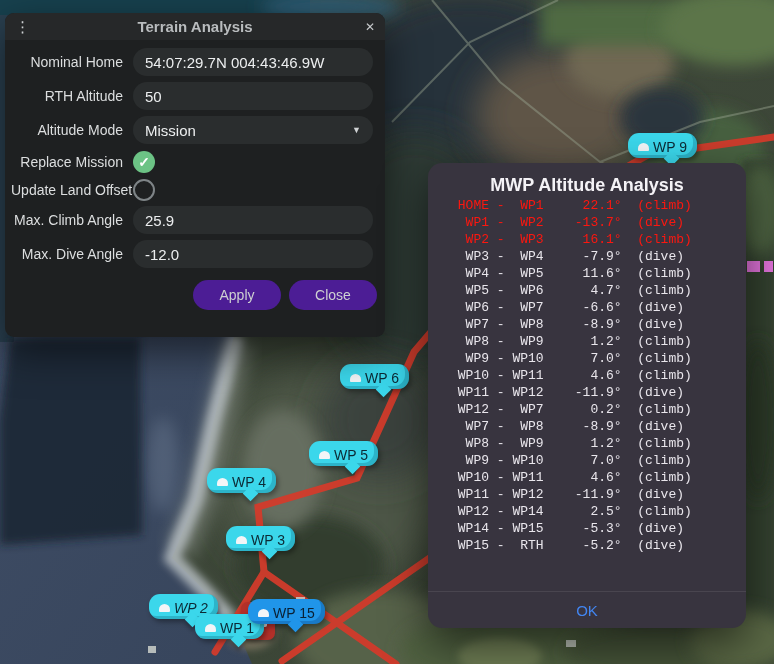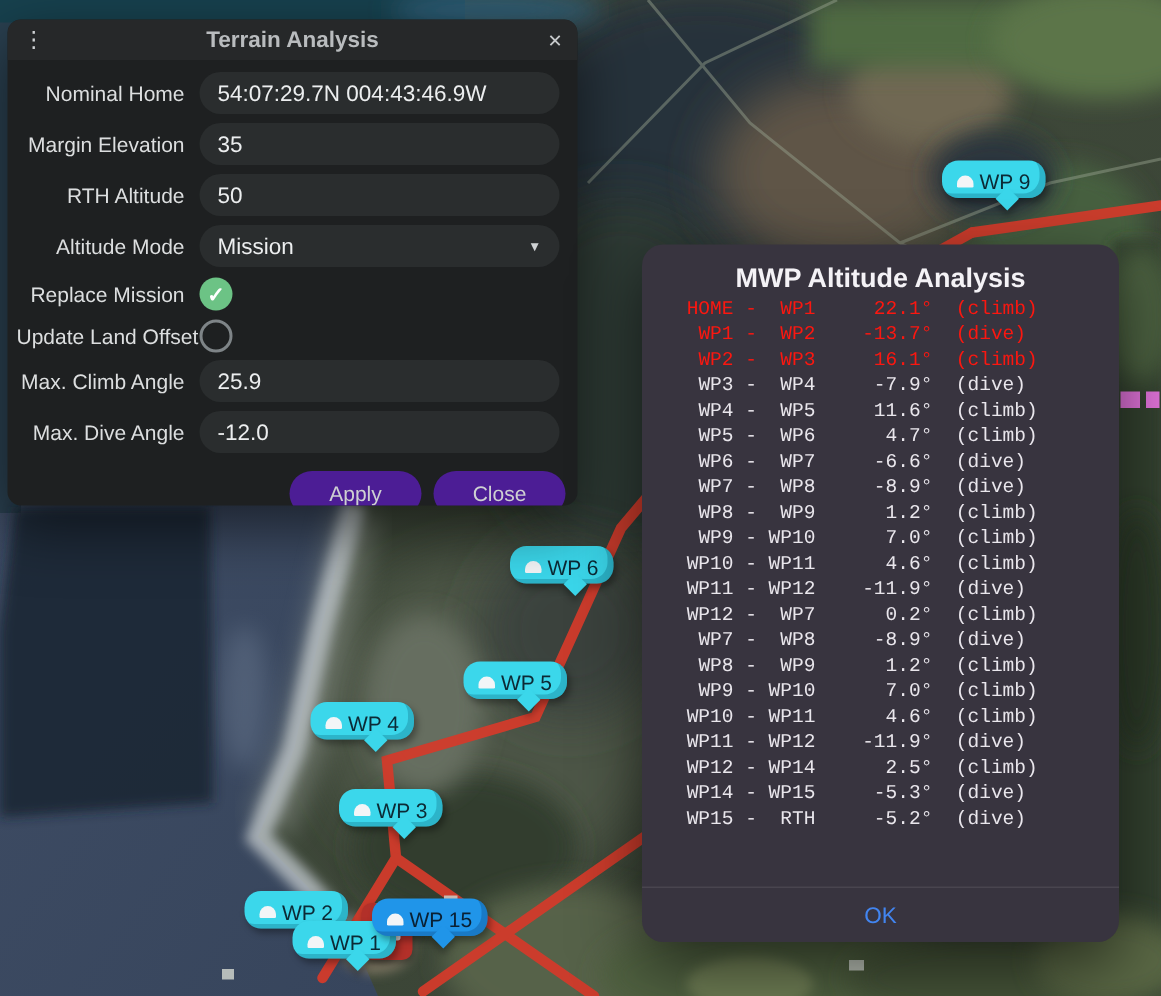--- a/index.html
+++ b/index.html
@@ -172,26 +172,20 @@
       <span class="close-x">✕</span>
     </div>
     <div id="terrain-body">
         <div class="t-row">
       <span class="t-label">Nominal Home</span>
     <div class="t-field">
             <span>54:07:29.7N 004:43:46.9W</span>
           </div>
         </div>
         <div class="t-row">
-      <span class="t-label">Margin Elevation</span>
-    <div class="t-field">
-            <span>35</span>
-          </div>
-        </div>
-        <div class="t-row">
       <span class="t-label">RTH Altitude</span>
     <div class="t-field">
             <span>50</span>
           </div>
         </div>
         <div class="t-row">
       <span class="t-label">Altitude Mode</span>
     <div class="t-field">
             <span>Mission</span>
             <span class="chev">▼</span>
@@ -289,41 +283,41 @@
     </div>
         <div class="a-row">
       <span class="a-c1">WP15</span><span class="a-dash">-</span><span class="a-c2">RTH</span><span class="a-angle">-5.2°</span><span class="a-dir">(dive)</span>
     </div>
       </div>
     <div id="alt-spacer"></div>
     <div id="alt-divider"></div>
     <div id="alt-ok">OK</div>
   </div>
 
-<div class="wp" style="left: 628px; top: 107px;">
+<div class="wp" style="left: 628px; top: 133px;">
       <span class="land-glyph" hidden=""></span>
       <span>WP 9</span>
     </div>
     <div class="wp" style="left: 340px; top: 364px;">
       <span class="land-glyph" hidden=""></span>
       <span>WP 6</span>
     </div>
     <div class="wp" style="left: 309px; top: 441px; text-align: center;">
       <span class="land-glyph" hidden=""></span>
       <span>WP 5</span>
     </div>
     <div class="wp" style="left: 207px; top: 468px;">
       <span class="land-glyph" hidden=""></span>
       <span>WP 4</span>
     </div>
     <div class="wp" style="left: 226px; top: 526px;">
       <span class="land-glyph" hidden=""></span>
       <span>WP 3</span>
     </div>
-    <div class="wp" style="left: 163px; top: 594px;">
+    <div class="wp" style="left: 149px; top: 594px; font-style: italic;">
       <span class="land-glyph" hidden=""></span>
       <span>WP 2</span>
     </div>
     <div class="wp" style="left: 195px; top: 614px;">
       <span class="land-glyph" hidden=""></span>
       <span>WP 1</span>
     </div>
     <div class="wp land" style="left: 248px; top: 599px;">
       <span class="land-glyph"></span>
       <span>WP 15</span>

